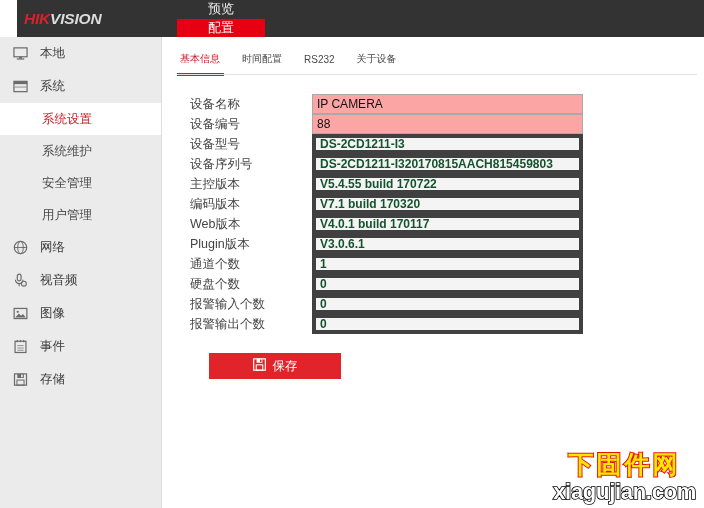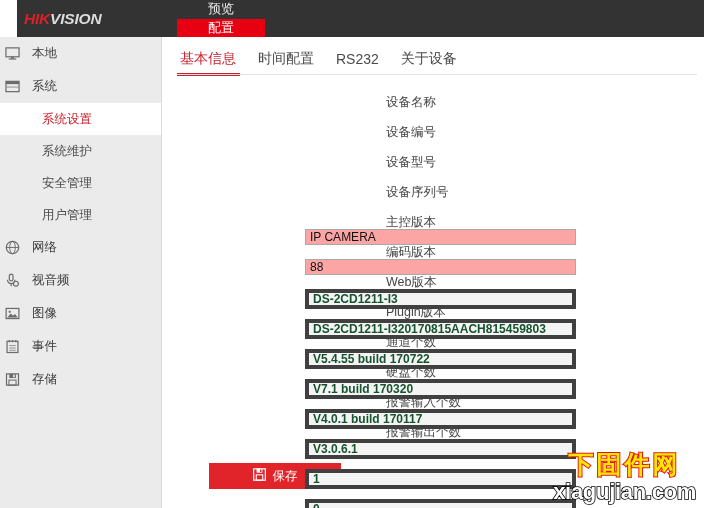--- a/index.html
+++ b/index.html
@@ -60,20 +60,21 @@
     border-right: 1px solid #dcdcdc;
   }
   .nav-item {
     height: 33px;
     display: flex; align-items: center;
     padding-left: 2px;
     font-size: 12.5px;
     color: #3c3c3c;
     cursor: pointer;
     user-select: none;
+    margin-left: 8px;
   }
   .nav-item .ico {
     width: 20px; height: 20px;
     margin-right: 10px;
     display: inline-flex;
     align-items: center; justify-content: center;
     flex: 0 0 20px;
   }
   .nav-item .ico svg { display: block; }
   .nav-sub {
@@ -102,21 +103,21 @@
     margin-left: 14px;
     margin-top: 9px;
     height: 28px;
     display: flex;
     align-items: flex-start;
   }
   .tab {
     height: 26px;
     display: flex; align-items: center;
     padding: 0 11px;
-    font-size: 14px;
+    font-size: 10px;
     color: #4a4a4a;
     cursor: pointer;
     user-select: none;
     position: relative;
   }
   .tab:first-child { padding-left: 3px; }
   .tab.active { color: #c7202a; }
   .tab.active::after {
     content: "";
     position: absolute;
@@ -134,22 +135,20 @@
   }
 
   .form {
     margin-top: 20px;
     padding-left: 14px;
   }
   .form-row {
     display: flex;
     align-items: center;
     height: 20px;
-    margin-bottom: 10px;
-    flex-direction: column;
   }
   .form-label {
     width: 135px;
     flex: 0 0 135px;
     font-size: 12.5px;
     color: #444444;
     padding-left: 13px;
   }
   .form-input {
     width: 271px;

